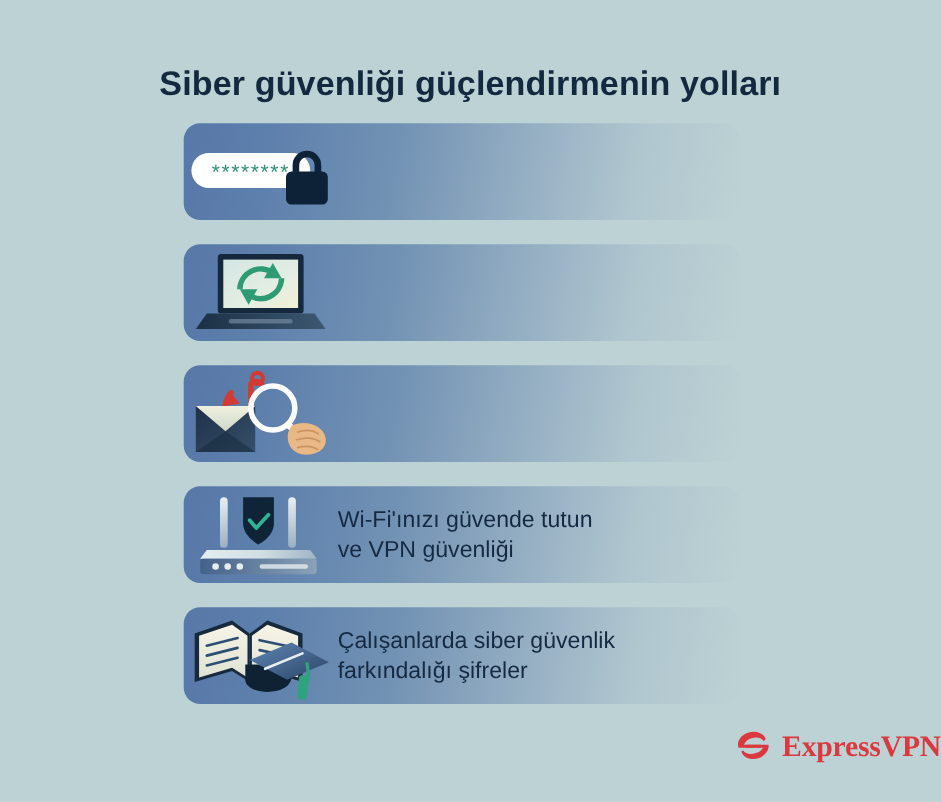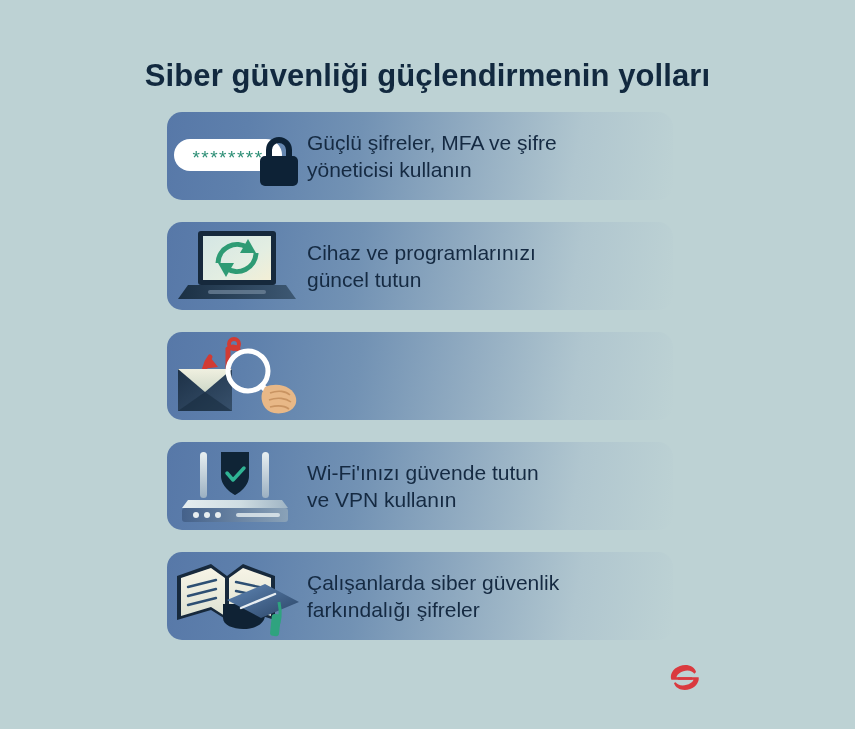--- a/index.html
+++ b/index.html
@@ -147,22 +147,20 @@
         <div class="pwd-wrap">
           <div class="pwd-pill">
             <span class="pwd-dots">********</span>
           </div>
           <svg class="padlock" width="46" height="52" viewBox="0 0 46 52">
             <path d="M13 22 V15 a10 10 0 0 1 20 0 V22" fill="none" stroke="#0d2236" stroke-width="6"></path>
             <rect x="4" y="21" width="38" height="30" rx="5" fill="#0d2236"></rect>
           </svg>
         </div>
       </div>
-      <div class="card-text">Güçlü şifreler, MFA ve şifre
-yöneticisi kullanın</div>
     </div>
 
     <div class="card">
       <div class="card-icon">
         <svg width="118" height="78" viewBox="0 0 118 78">
           <defs>
             <linearGradient id="screenGrad" x1="0" y1="0" x2="1" y2="1">
               <stop offset="0%" stop-color="#d4e6e4"></stop>
               <stop offset="60%" stop-color="#e3eee2"></stop>
               <stop offset="100%" stop-color="#f3efd6"></stop>
@@ -177,22 +175,20 @@
           <path d="M10 58 L108 58 L118 72 L0 72 Z" fill="url(#baseGrad)"></path>
           <rect x="30" y="63" width="58" height="4" rx="2" fill="#6f8499" opacity="0.75"></rect>
           <g stroke="#2e9b74" stroke-width="5" fill="none" stroke-linecap="butt">
             <path d="M40 36 A19 19 0 0 1 70 21"></path>
             <path d="M78 26 A19 19 0 0 1 48 41"></path>
           </g>
           <polygon points="70,12 78,26 62,26" fill="#2e9b74"></polygon>
           <polygon points="48,50 40,36 56,36" fill="#2e9b74"></polygon>
         </svg>
       </div>
-      <div class="card-text">Cihaz ve programlarınızı
-güncel tutun</div>
     </div>
 
     <div class="card">
       <div class="card-icon">
         <svg width="134" height="82" viewBox="0 0 134 82">
           <defs>
             <linearGradient id="envBack" x1="0" y1="0" x2="1" y2="1">
               <stop offset="0%" stop-color="#1d3147"></stop>
               <stop offset="100%" stop-color="#37506b"></stop>
             </linearGradient>
@@ -246,21 +242,21 @@
           <path d="M53 27 L59 34 L70 22" fill="none" stroke="#2fb394" stroke-width="3.5" stroke-linecap="round" stroke-linejoin="round"></path>
           <path d="M14 54 L108 54 L114 62 L8 62 Z" fill="url(#routerTop)"></path>
           <rect x="8" y="62" width="106" height="14" rx="3" fill="url(#routerBody)"></rect>
           <circle cx="22" cy="69" r="3" fill="#e8eef0"></circle>
           <circle cx="33" cy="69" r="3" fill="#e8eef0"></circle>
           <circle cx="44" cy="69" r="3" fill="#e8eef0"></circle>
           <rect x="62" y="67" width="44" height="4" rx="2" fill="#dfe9ec" opacity="0.85"></rect>
         </svg>
       </div>
       <div class="card-text">Wi-Fi'ınızı güvende tutun
-ve VPN kullanın</div>
+ve VPN güvenliği</div>
     </div>
 
     <div class="card">
       <div class="card-icon">
         <svg width="132" height="84" viewBox="0 0 132 84">
           <defs>
             <linearGradient id="capGrad" x1="0" y1="0" x2="1" y2="1">
               <stop offset="0%" stop-color="#5f86b5"></stop>
               <stop offset="100%" stop-color="#2b4566"></stop>
             </linearGradient>
@@ -292,15 +288,16 @@
 farkındalığı şifreler</div>
     </div>
 
   </div>
 
   <div class="logo">
     <svg class="logo-mark" viewBox="0 0 40 40">
       <path d="M33 13 C31 6 22 3 14 6 C5 9 2 17 4 22 L28 22 C29 22 29 20 28 19 L10 19 C10 19 11 14 18 12 C24 10 29 12 31 15 Z" fill="#da3a3f"></path>
       <path d="M7 26 C9 33 18 36 26 33 C34 30 37 23 36 19 L12 19 C11 19 11 21 12 22 L30 22 C30 22 29 26 22 28 C16 30 11 28 9 25 Z" fill="#da3a3f"></path>
     </svg>
+    <span class="logo-text">ExpressVPN</span>
   </div>
 
 </div>
 
 </body></html>

